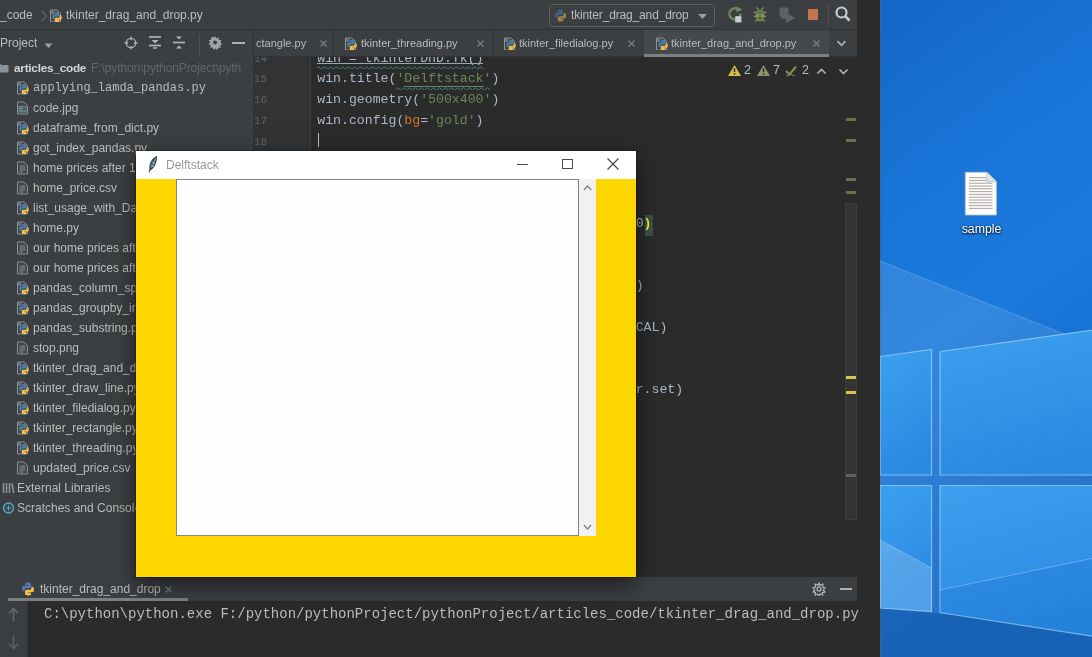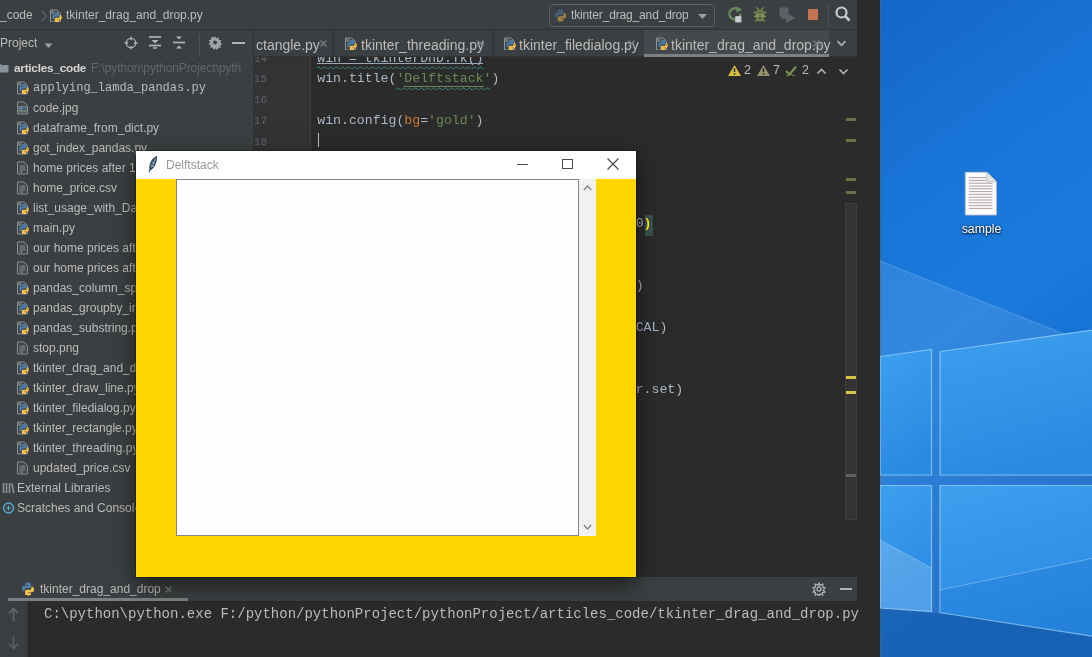--- a/index.html
+++ b/index.html
@@ -7,21 +7,21 @@
     font-family:"Liberation Sans", sans-serif; }
   .abs { position:absolute; }
   #stage { position:relative; width:1092px; height:657px; overflow:hidden; }
   
   #ide { position:absolute; left:0; top:0; width:857px; height:657px; background:#2b2b2b; }
   #navbar { position:absolute; left:0; top:0; width:857px; height:30px; background:#3c3f41;
     border-bottom:1px solid #323232; color:#bbbbbb; font-size:12px; }
   #projpanel { position:absolute; left:0; top:30px; width:254px; height:547px;
     background:#3c3f41; border-right:1px solid #323232; color:#bbbbbb; font-size:12px; }
   #tabbar { position:absolute; left:254px; top:30px; width:603px; height:27px; background:#3c3f41;
-    border-bottom:1px solid #323232; color:#bbbbbb; font-size:14px; }
+    border-bottom:1px solid #323232; color:#bbbbbb; font-size:11px; }
   .tabdiv { position:absolute; top:0; width:1px; height:26px; background:#2f3133; }
   #editor { position:absolute; left:254px; top:57px; width:603px; height:520px; overflow:hidden; }
   #gutter { position:absolute; left:0; top:0; width:57px; height:520px; background:#313335;
     border-right:1px solid #3a3e40; }
   .lnum { position:absolute; left:0; width:21px; text-align:left; color:#606366;
     font-family:"Liberation Mono",monospace; font-size:11px; line-height:20.7px; height:20.7px; }
   .codeline { position:absolute; left:63.3px; white-space:pre; color:#a9b7c6;
     font-family:"Liberation Mono",monospace; font-size:13.2px; line-height:20.7px; height:20.7px; }
   .str { color:#6a8759; }
   .kwarg { color:#cb7832; }
@@ -244,21 +244,21 @@
           <use href="#txtfileicon"></use>
         </svg>
         <div class="abs" style="left:33px;top:151px;">home_price.csv</div>
         <svg class="abs" style="left:16px;top:171px;" width="13" height="14">
           <use href="#pyfileicon"></use>
         </svg>
         <div class="abs" style="left:33px;top:171px;">list_usage_with_Data</div>
         <svg class="abs" style="left:16px;top:191px;" width="13" height="14">
           <use href="#pyfileicon"></use>
         </svg>
-        <div class="abs" style="left:33px;top:191px;">main.py</div>
+        <div class="abs" style="left:33px;top:191px;">home.py</div>
         <svg class="abs" style="left:16px;top:211px;" width="13" height="14">
           <use href="#txtfileicon"></use>
         </svg>
         <div class="abs" style="left:33px;top:211px;">our home prices after</div>
         <svg class="abs" style="left:16px;top:231px;" width="13" height="14">
           <use href="#txtfileicon"></use>
         </svg>
         <div class="abs" style="left:33px;top:231px;">our home prices after</div>
         <svg class="abs" style="left:16px;top:251px;" width="13" height="14">
           <use href="#pyfileicon"></use>
@@ -351,20 +351,21 @@
       <div class="lnum" style="top:74.5px;">18</div>
       <div class="codeline" style="top:-8.3px;">win = tkinterDnD.Tk()</div>
       <div class="abs" style="left:63.3px;top:6.2px;width:166px;height:1px;background:#9aa8b5;"></div>
       <svg class="abs" style="left:63.3px;top:8px;" width="167" height="4">
           <use href="#wavy"></use>
         </svg>
       <div class="codeline" style="top:12.4px;">win.title(<span class="str">'<span style="border-bottom:1px solid #6a8759;">Delftstack</span>'</span>)</div>
       <svg class="abs" style="left:142px;top:29px;" width="94" height="4">
           <use href="#wavy"></use>
         </svg>
+      <div class="codeline" style="top:33.1px;">win.geometry(<span class="str">'500x400'</span>)</div>
       <div class="codeline" style="top:53.8px;">win.config(<span class="kwarg">bg</span>=<span class="str">'gold'</span>)</div>
       <div class="abs" style="left:63.8px;top:76px;width:1.5px;height:14px;background:#bbbbbb;"></div>
 
       <div class="abs" style="left:390.6px;top:158.2px;width:8.8px;height:20.6px;background:#3b514d;"></div>
       <div class="codeline" style="left:381.7px;top:157.1px;">0<span style="color:#ffef28;font-weight:bold;">)</span></div>
       <div class="codeline" style="left:381.7px;top:219.3px;">)</div>
       <div class="codeline" style="left:381.7px;top:260.7px;">CAL)</div>
       <div class="codeline" style="left:381.7px;top:322.8px;">r.set)</div>
 
       <div class="abs" style="left:470px;top:5px;width:133px;height:18px;color:#bbbbbb;font-size:12.5px;">

